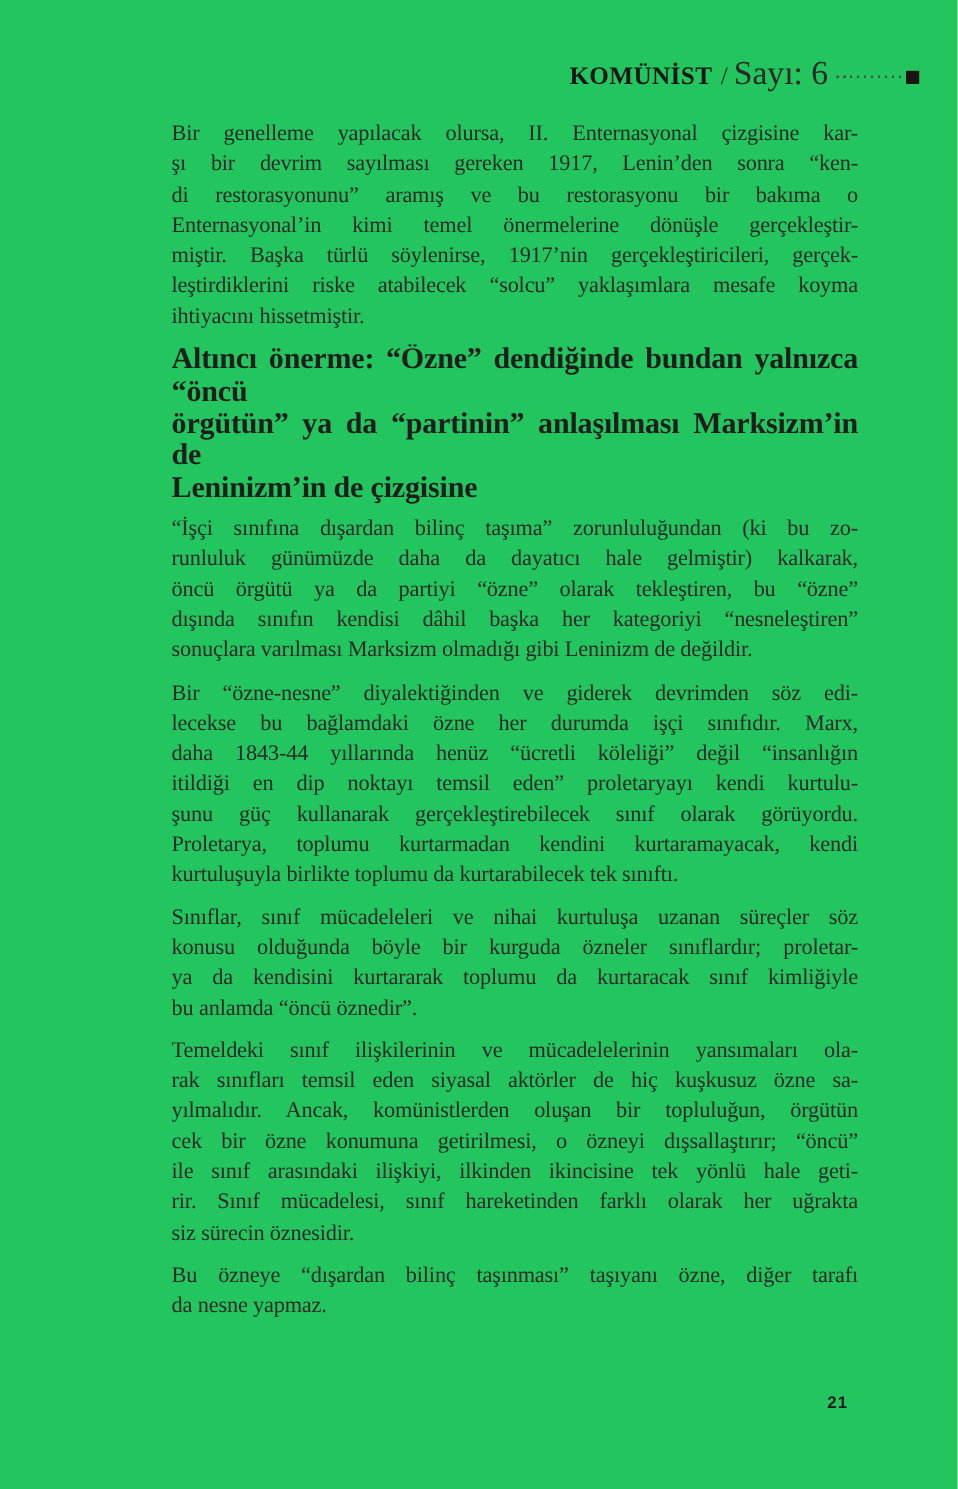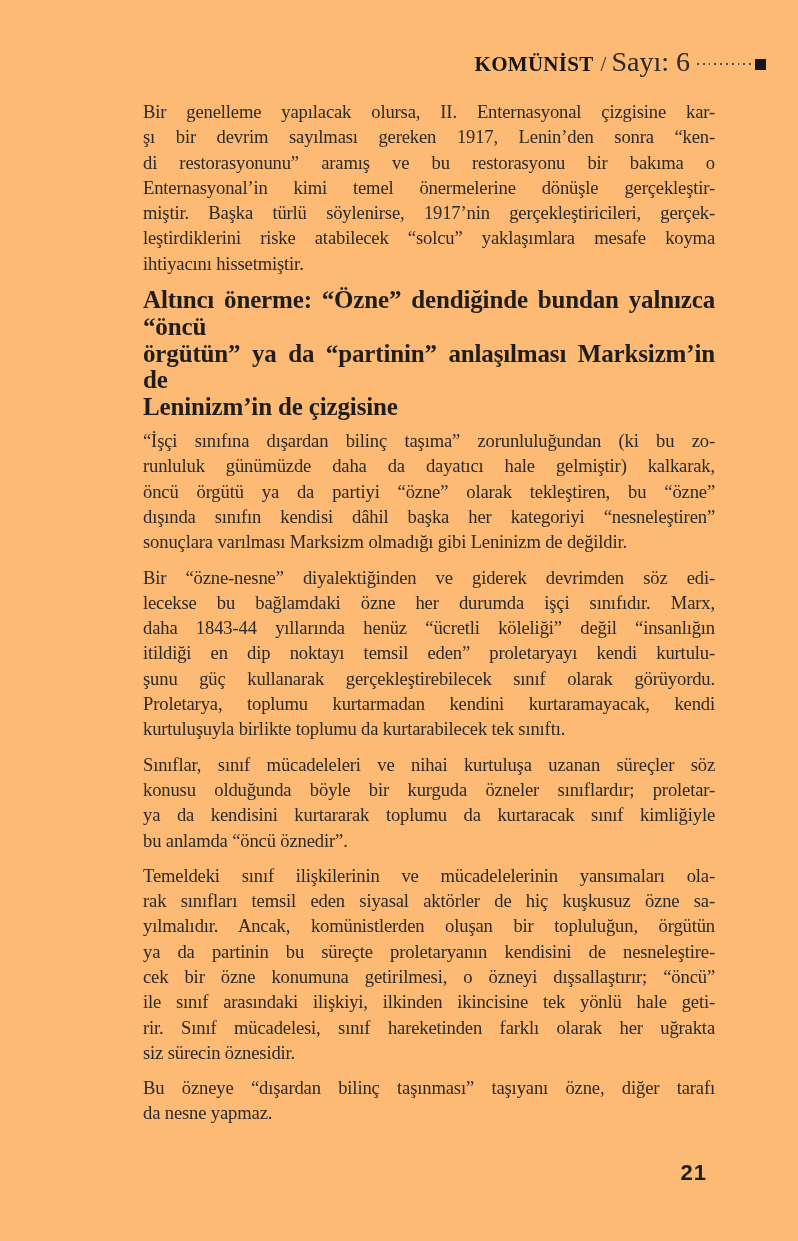--- a/index.html
+++ b/index.html
@@ -1,21 +1,21 @@
 <!DOCTYPE html>
 <html lang="tr"><head>
 <meta charset="utf-8">
 <style>
   html, body { margin: 0; padding: 0; background: #e8e8e8; }
   .page {
     position: relative;
     width: 798px;
     height: 1241px;
     margin: 0 auto;
-    background: #fdba74;
+    background: #22c55e;
     font-family: "Liberation Serif", "DejaVu Serif", serif;
     color: #2b2a28;
     overflow: hidden;
   }
 
   
   .page-header {
     position: absolute;
     top: 46px;
     right: 32px;
@@ -83,21 +83,21 @@
     text-align-last: left;
   }
 
   
   .page-number {
     position: absolute;
     top: 1160px;
     right: 91px;
     font-family: "Liberation Sans", "DejaVu Sans", sans-serif;
     font-weight: 700;
-    font-size: 22px;
+    font-size: 14px;
     letter-spacing: 1px;
     color: #1d1d1d;
   }
 </style>
 </head>
 <body>
 
 <div class="page">
 
   <header class="page-header">
@@ -142,21 +142,20 @@
       <div class="block paragraph">
         <div class="line">Sınıflar, sınıf mücadeleleri ve nihai kurtuluşa uzanan süreçler söz</div>
         <div class="line">konusu olduğunda böyle bir kurguda özneler sınıflardır; proletar-</div>
         <div class="line">ya da kendisini kurtararak toplumu da kurtaracak sınıf kimliğiyle</div>
         <div class="line line-last">bu anlamda “öncü öznedir”.</div>
       </div>
       <div class="block paragraph">
         <div class="line">Temeldeki sınıf ilişkilerinin ve mücadelelerinin yansımaları ola-</div>
         <div class="line">rak sınıfları temsil eden siyasal aktörler de hiç kuşkusuz özne sa-</div>
         <div class="line">yılmalıdır. Ancak, komünistlerden oluşan bir topluluğun, örgütün</div>
-        <div class="line">ya da partinin bu süreçte proletaryanın kendisini de nesneleştire-</div>
         <div class="line">cek bir özne konumuna getirilmesi, o özneyi dışsallaştırır; “öncü”</div>
         <div class="line">ile sınıf arasındaki ilişkiyi, ilkinden ikincisine tek yönlü hale geti-</div>
         <div class="line">rir. Sınıf mücadelesi, sınıf hareketinden farklı olarak her uğrakta</div>
         <div class="line line-last">siz sürecin öznesidir.</div>
       </div>
       <div class="block paragraph">
         <div class="line">Bu özneye “dışardan bilinç taşınması” taşıyanı özne, diğer tarafı</div>
         <div class="line line-last">da nesne yapmaz.</div>
       </div>
     </main>

